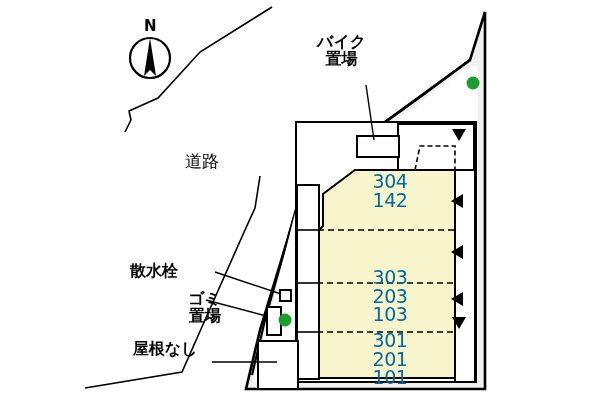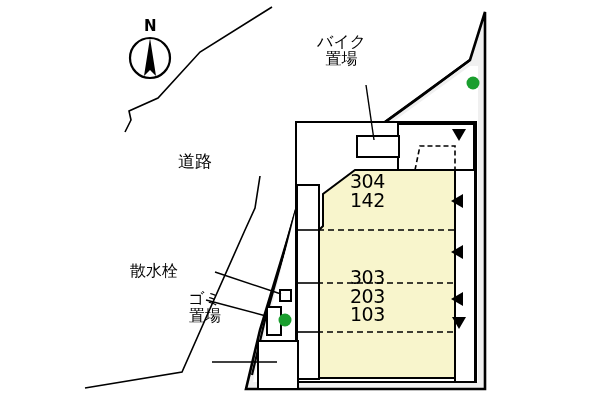--- a/index.html
+++ b/index.html
@@ -27,35 +27,35 @@
   .lbl {
     position: absolute;
     font-family: "DejaVu Sans", "Liberation Sans", sans-serif;
     color: #000000;
     white-space: nowrap;
     line-height: 1.08;
     letter-spacing: 0px;
   }
   .lbl-jp {
     font-size: 16px;
-    font-weight: 400;
+    font-weight: 700;
   }
   .lbl-road {
     font-size: 17px;
   }
   .lbl-compass-n {
     font-size: 15px;
     font-weight: 700;
   }
   .room-col {
     position: absolute;
-    text-align: left;
+    text-align: center;
     font-family: "DejaVu Sans", "Liberation Sans", sans-serif;
     font-size: 19px;
-    color: #000000;
+    color: #0369a1;
     line-height: 0.98;
     letter-spacing: -0.5px;
   }
   .room-col div { margin: 0; padding: 0; }
 </style>
 </head>
 <body>
 
 <div id="plan-root">
 
@@ -145,43 +145,49 @@
 
     <g>
       <circle cx="150" cy="58" r="20" fill="#ffffff" stroke="#000000" stroke-width="2.2"></circle>
       <polygon points="150,38 156,76 150,70 144,76" fill="#000000"></polygon>
     </g>
 
   </svg>
 
   <div class="lbl lbl-compass-n" style="left:144px; top:18px;">N</div>
 
-  <div class="lbl lbl-road" style="left:178px; top:152px;">道路</div>
+  <div class="lbl lbl-road" style="left:185px; top:152px;">道路</div>
 
   <div class="lbl lbl-jp" style="left:317px; top:33px; text-align:center;">
     <div>バイク</div>
     <div>置場</div>
   </div>
 
   <div class="lbl lbl-jp" style="left:130px; top:262px;">散水栓</div>
 
   <div class="lbl lbl-jp" style="left:155px; top:290px; text-align:right; width:66px;">
     <div>ゴミ</div>
     <div>置場</div>
   </div>
 
   <div class="lbl lbl-jp" style="left:115px; top:340px; text-align:center; width:100px;">
+    <div>屋根なし</div>
   </div>
 
   <div class="room-col" style="left:350px; top:172px; width:80px;">
     <div>304</div>
     <div>142</div>
   </div>
 
   <div class="room-col" style="left:350px; top:228px; width:80px;margin-top:40px;">
     <div>303</div>
     <div>203</div>
     <div>103</div>
   </div>
 
 
+  <div class="room-col" style="left:350px; top:331px; width:80px;">
+    <div>301</div>
+    <div>201</div>
+    <div>101</div>
+  </div>
 
 </div>
 
 </body></html>

